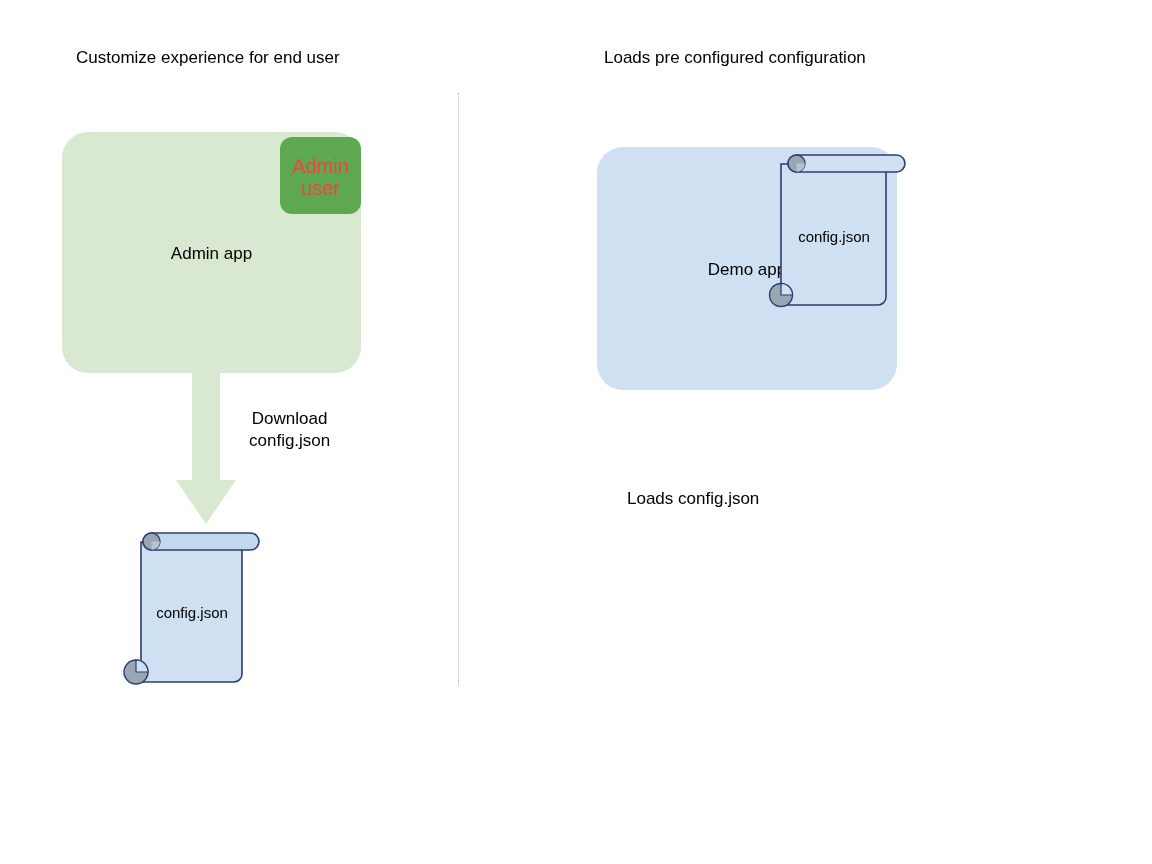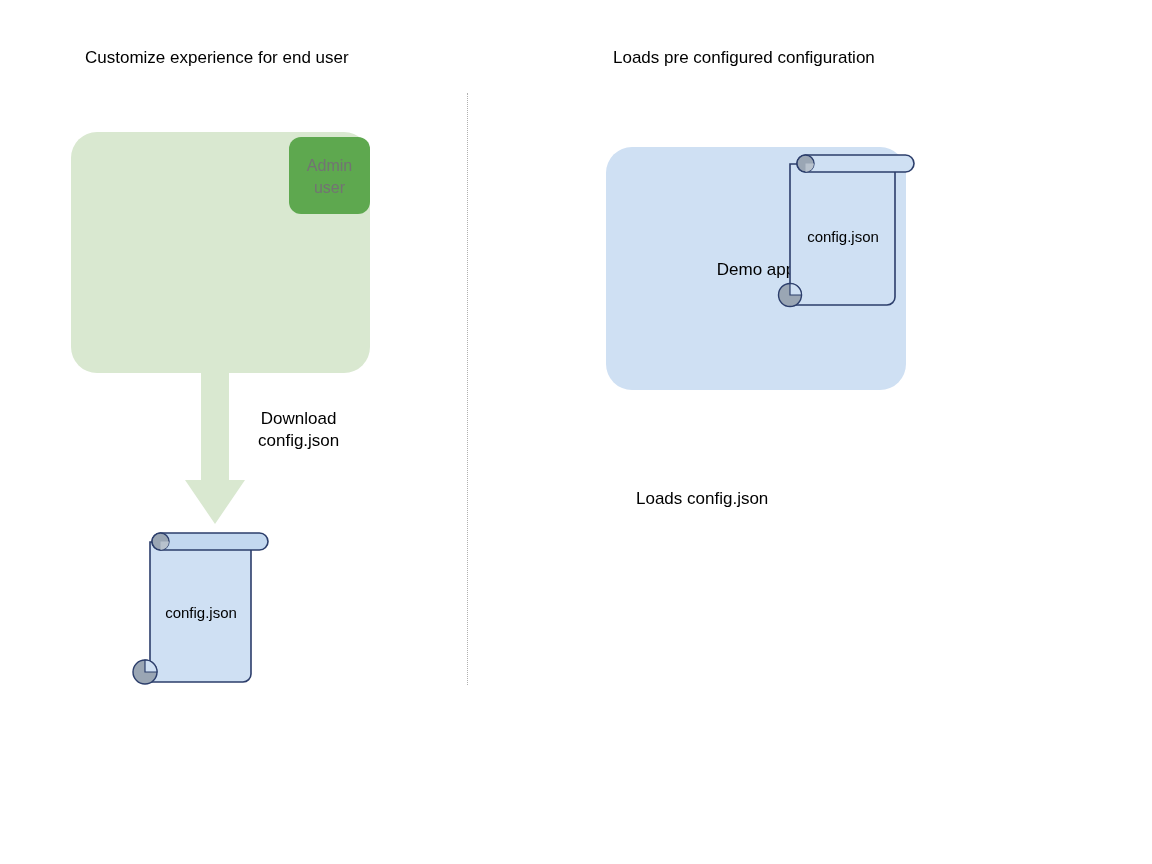--- a/index.html
+++ b/index.html
@@ -10,21 +10,21 @@
   body {
     width: 1152px;
     height: 864px;
     position: relative;
     overflow: hidden;
     font-family: "Liberation Sans", sans-serif;
     color: #000000;
   }
   .canvas {
     position: absolute;
-    left: 9px;
+    left: 0;
     top: 0;
     width: 1112px;
     height: 864px;
     text-decoration: underline;
   }
 
   
   .heading {
     position: absolute;
     font-size: 17px;
@@ -75,24 +75,24 @@
     position: absolute;
     left: 280px; top: 137px;
     width: 81px; height: 77px;
     background: #5ea84f;
     border-radius: 12px;
   }
   #admin-panel-label {
     position: absolute;
     left: 280px; top: 155px;
     width: 81px;
-    font-size: 16px;
+    font-size: 20px;
     line-height: 22px;
     text-align: center;
-    color: #737373;
+    color: #ef4444;
   }
 
   
   #download-arrow {
     position: absolute;
     left: 176px;
     top: 370px;
     width: 60px;
     height: 156px;
   }
@@ -144,20 +144,21 @@
 <div class="canvas">
 
   <div class="heading" id="heading-left">Customize experience for end user</div>
 
   <div class="heading" id="heading-right">Loads pre configured configuration</div>
 
   <div class="divider"></div>
 
   <div class="app-box" id="admin-app-box"></div>
 
+  <div class="app-label" id="admin-app-label">Admin app</div>
 
   <div id="admin-panel-box"></div>
 
   <div id="admin-panel-label"><span>Admin</span><br><span>user</span></div>
 
   <div id="download-arrow">
     <svg width="60" height="156" viewBox="0 0 60 156">
       <path d="M 16 0 L 44 0 L 44 110 L 60 110 L 30 154 L 0 110 L 16 110 Z" fill="#d9e8d0"></path>
     </svg>
   </div>

